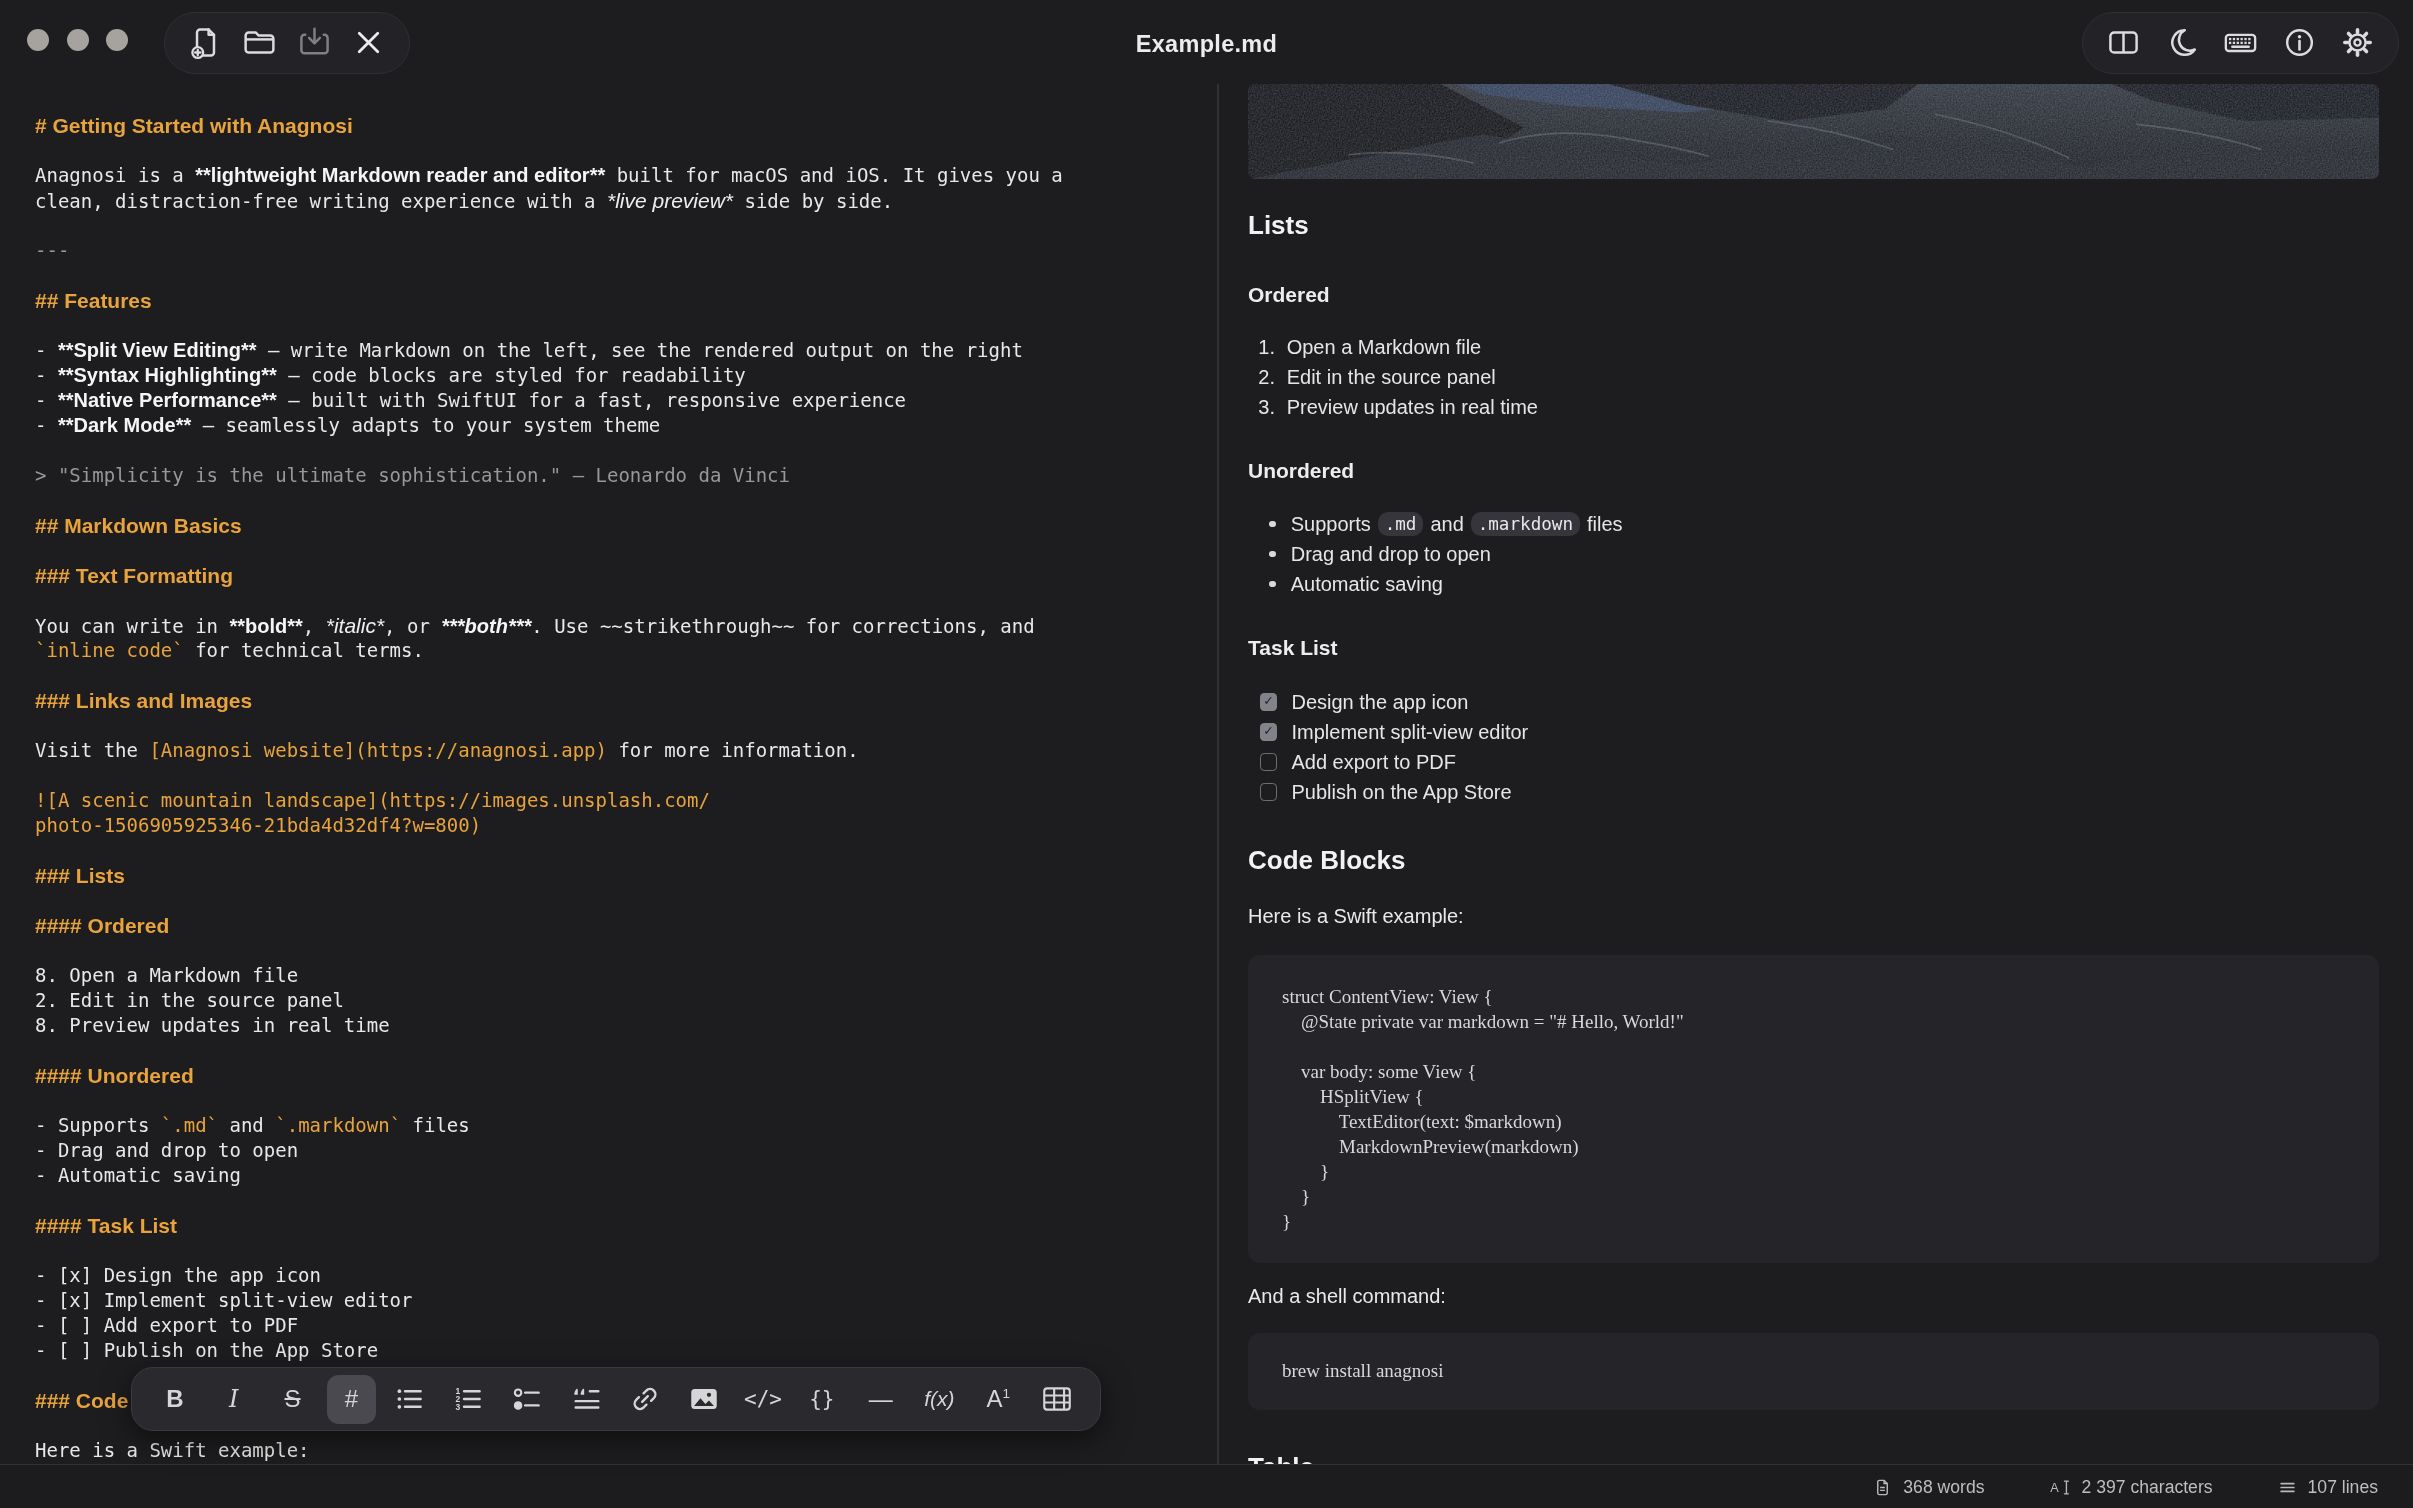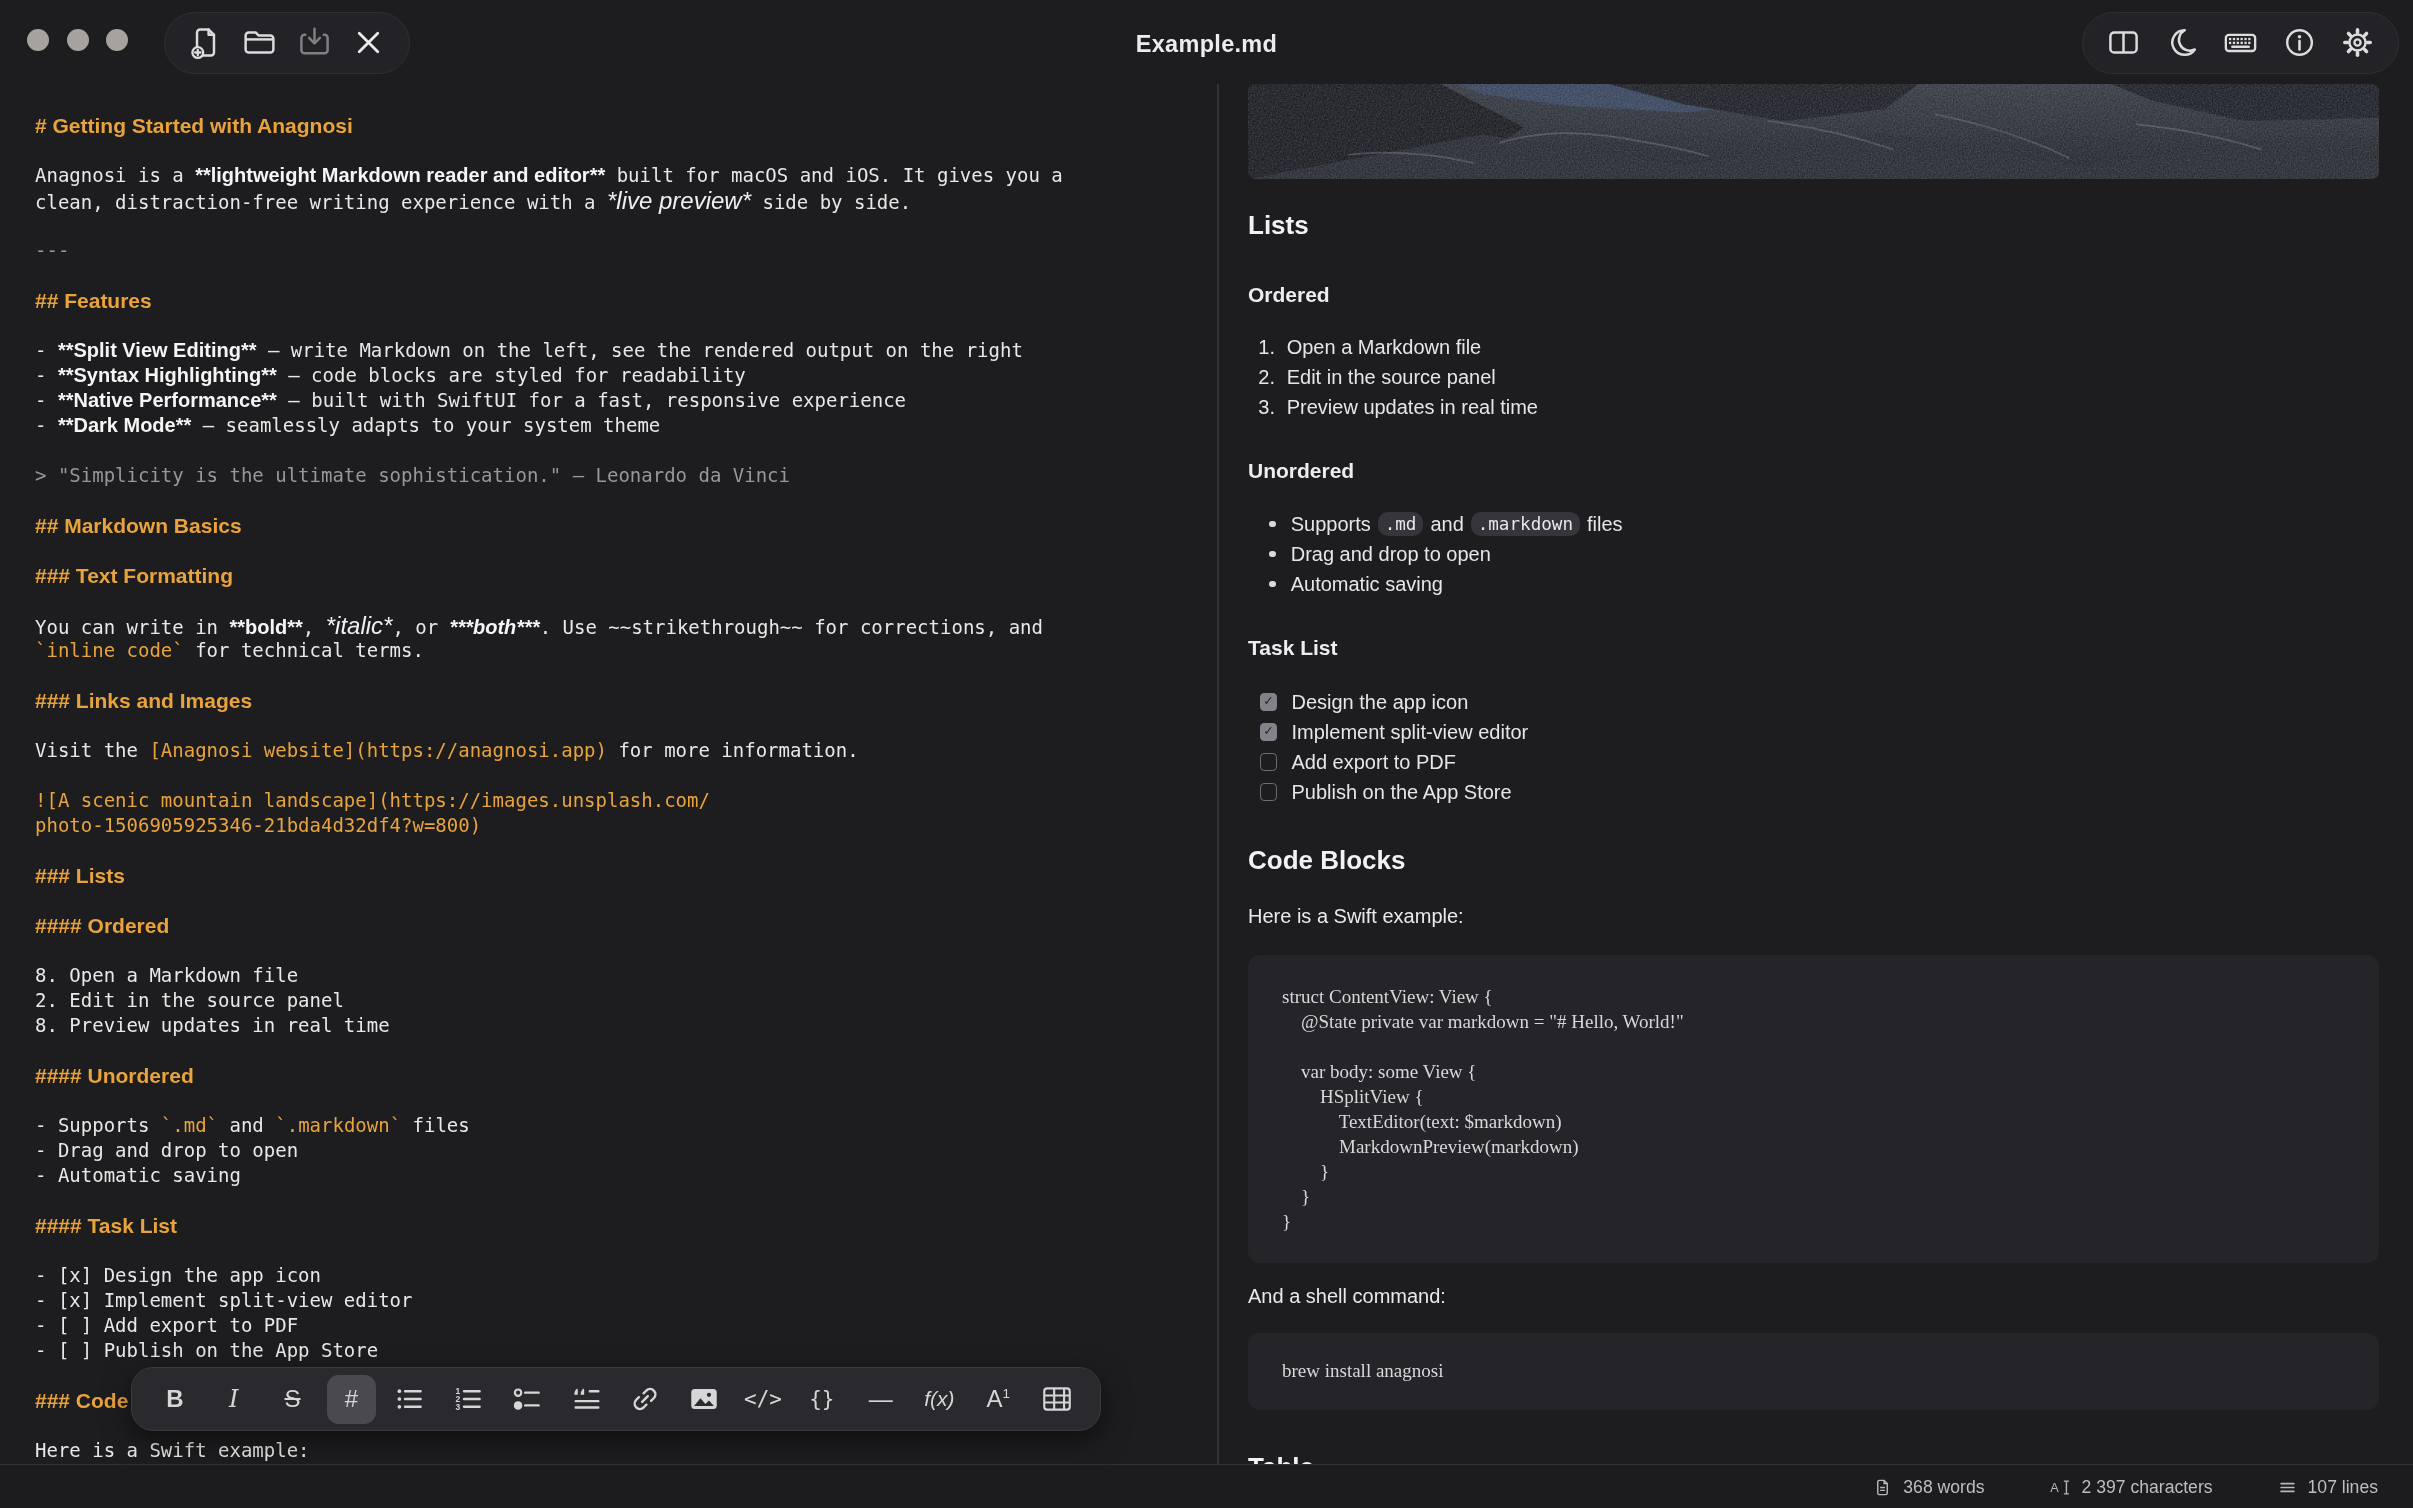--- a/index.html
+++ b/index.html
@@ -28,21 +28,21 @@
   .editor{
     position:absolute;left:35px;top:113px;width:1180px;height:1358px;overflow:hidden;
   }
   .ed-line{
     height:25px;line-height:25px;white-space:pre;
     font-family:"DejaVu Sans Mono",monospace;font-size:19px;color:#e8e8e8;
   }
   .seg-t{}
   .seg-h{font-family:"Liberation Sans",sans-serif;font-weight:700;font-size:21px;color:#e9a33c;}
   .seg-b{font-family:"Liberation Sans",sans-serif;font-weight:700;font-size:20px;color:#f5f5f6;}
-  .seg-i{font-family:"Liberation Sans",sans-serif;font-style:italic;font-size:24px;color:#efeff0;}
+  .seg-i{font-family:"Liberation Sans",sans-serif;font-style:italic;font-size:21px;color:#efeff0;}
   .seg-bi{font-family:"Liberation Sans",sans-serif;font-style:italic;font-weight:700;font-size:20px;color:#f5f5f6;}
   .seg-st{color:#e8e8e8;}
   .seg-c{color:#e9a33c;}
   .seg-g{color:#97979c;}
   
   .pane-divider{position:absolute;left:1217px;top:84px;width:1.7px;height:1380px;background:#313136;}
   
   .preview{position:absolute;left:1248px;top:84px;width:1131px;height:1380px;overflow:hidden;}
   .preview>*{position:absolute;left:0;}
   .hero{top:0;width:1131px;height:95px;border-radius:6.7px;overflow:hidden;}

